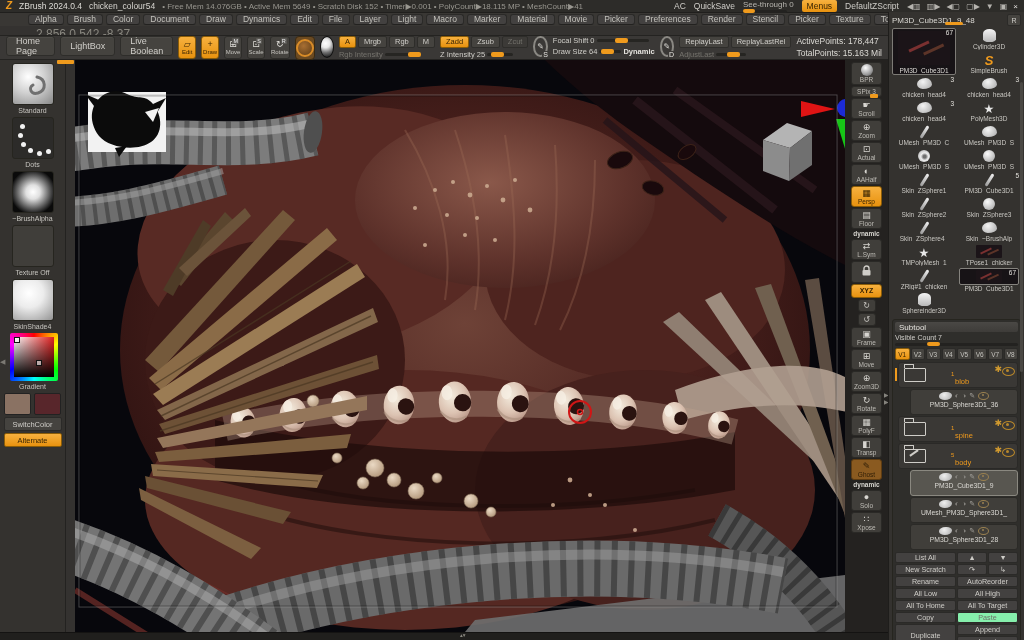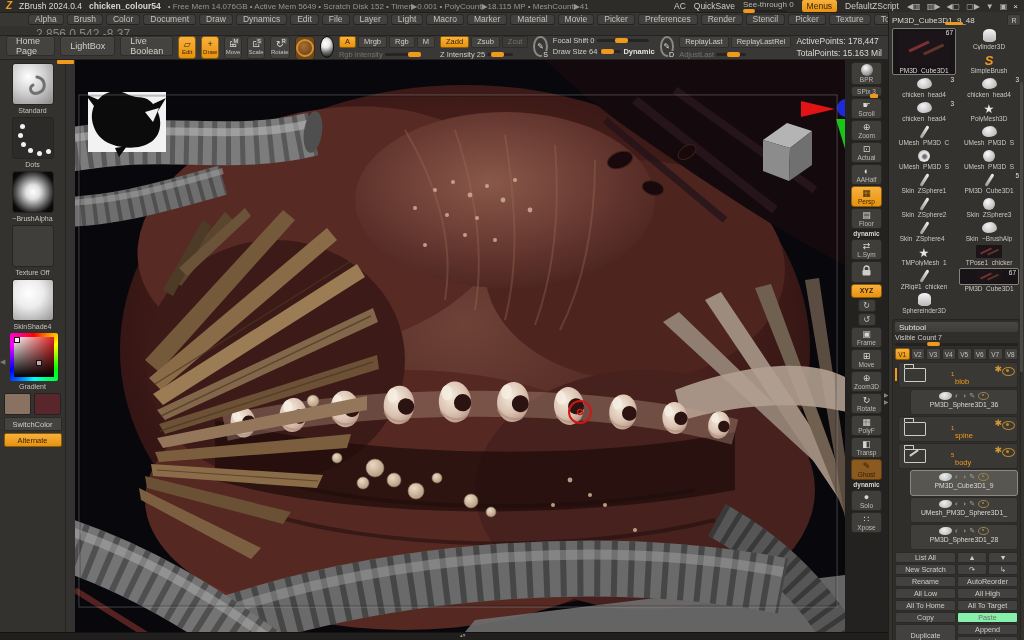--- a/index.html
+++ b/index.html
@@ -6,21 +6,21 @@
   #app{position:relative;width:1024px;height:640px;background:#343230;overflow:hidden;
        font-family:"Liberation Sans","DejaVu Sans",sans-serif;color:#c9c7c2;
        -webkit-font-smoothing:antialiased;}
 
   
   .titlebar{position:absolute;left:0;top:0;width:1024px;height:13px;background:#2d2c29;
             border-bottom:1px solid #201f1d;display:flex;align-items:center;gap:7px;
             padding:0 6px;font-size:8.5px;color:#b7b5af;box-sizing:border-box;}
   .zlogo{color:#ef9a1d;font-weight:bold;font-style:italic;font-size:10px;line-height:10px;}
   .tb-app{color:#dedcd7;}
-  .tb-doc{color:#d6d4cf;font-weight:bold;}
+  .tb-doc{color:#d6d4cf;}
   .tb-stats{color:#98968f;font-size:8px;}
   .tb-right{margin-left:auto;display:flex;align-items:center;gap:8px;}
   .tb-txtbtn{color:#cfcdc8;}
   .seethrough{display:flex;flex-direction:column;align-items:flex-start;gap:1px;justify-content:center;}
   .mini-track{width:44px;height:3px;background:#232220;border-radius:2px;position:relative;}
   .mini-nub{position:absolute;top:-1px;height:4px;width:12px;background:#ef9a1d;border-radius:2px;}
   .menus-btn{background:linear-gradient(#f7b13f,#e8920f);color:#3a2503;border-radius:2px;
              padding:1px 5px;font-size:8.5px;}
   .winglyphs{display:flex;gap:6px;font-size:8px;color:#b5b3ae;}
   .winglyphs span{cursor:default;}

